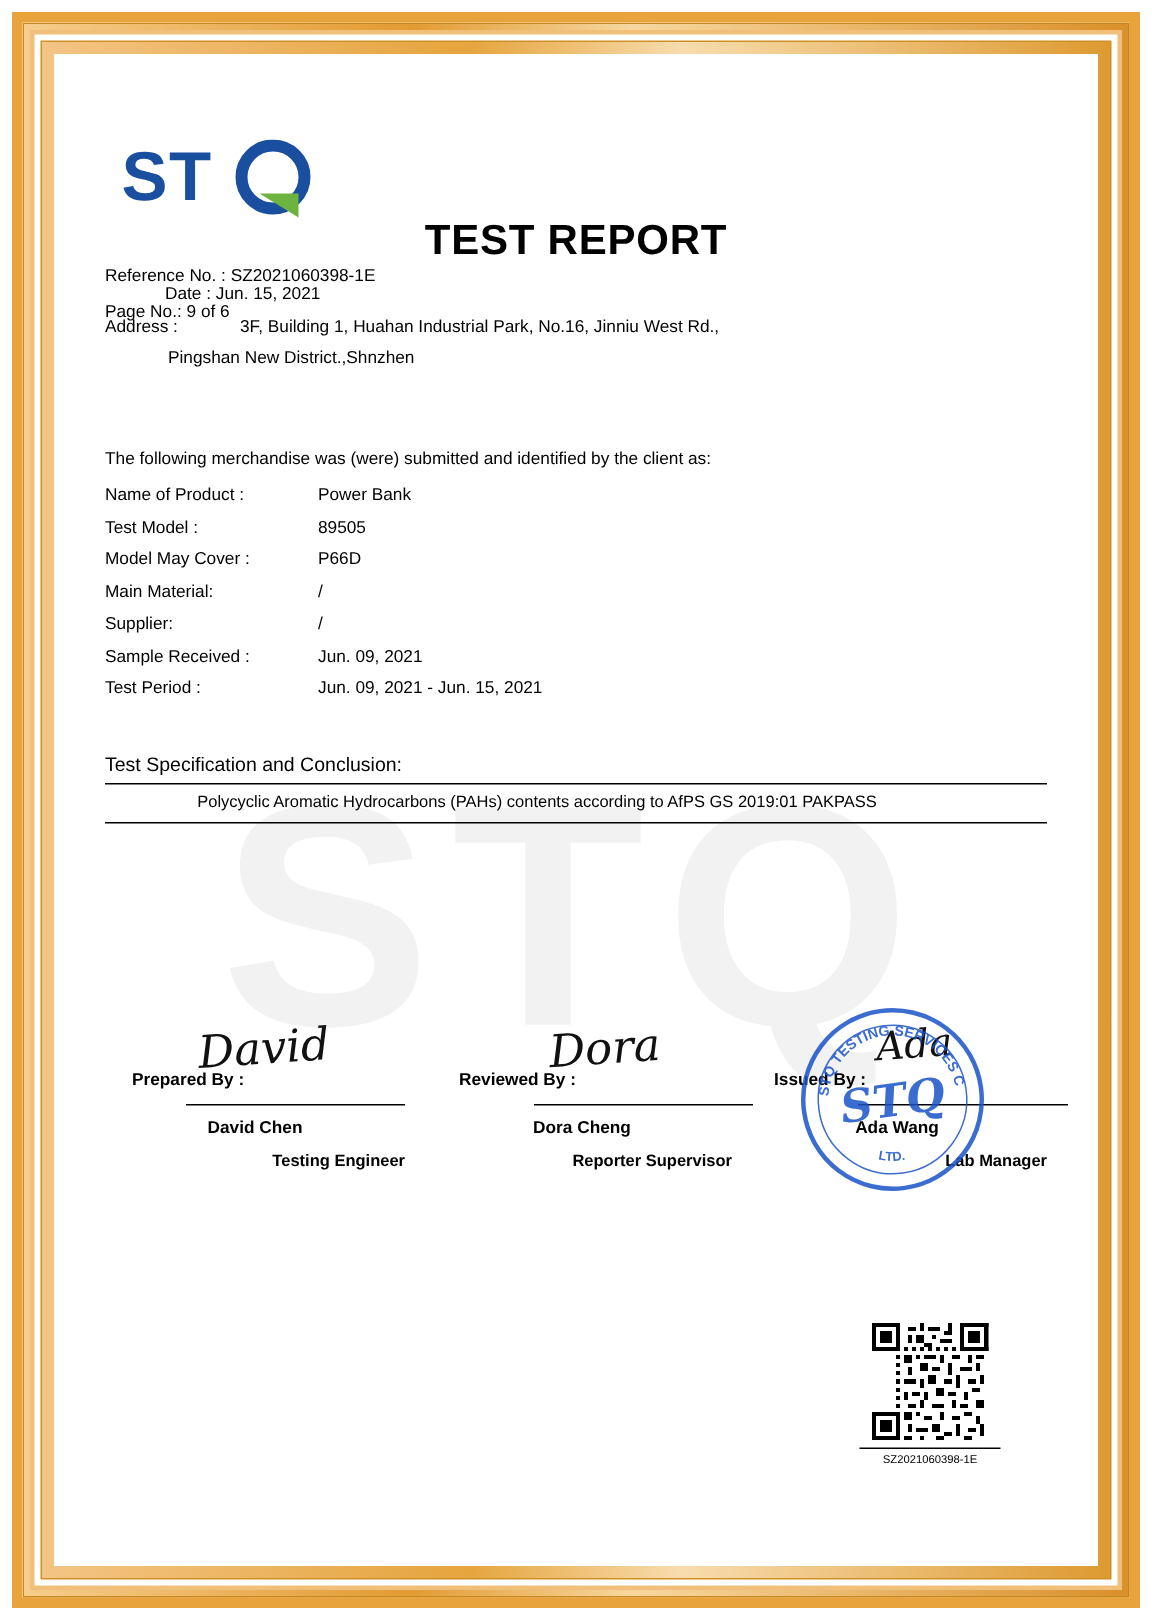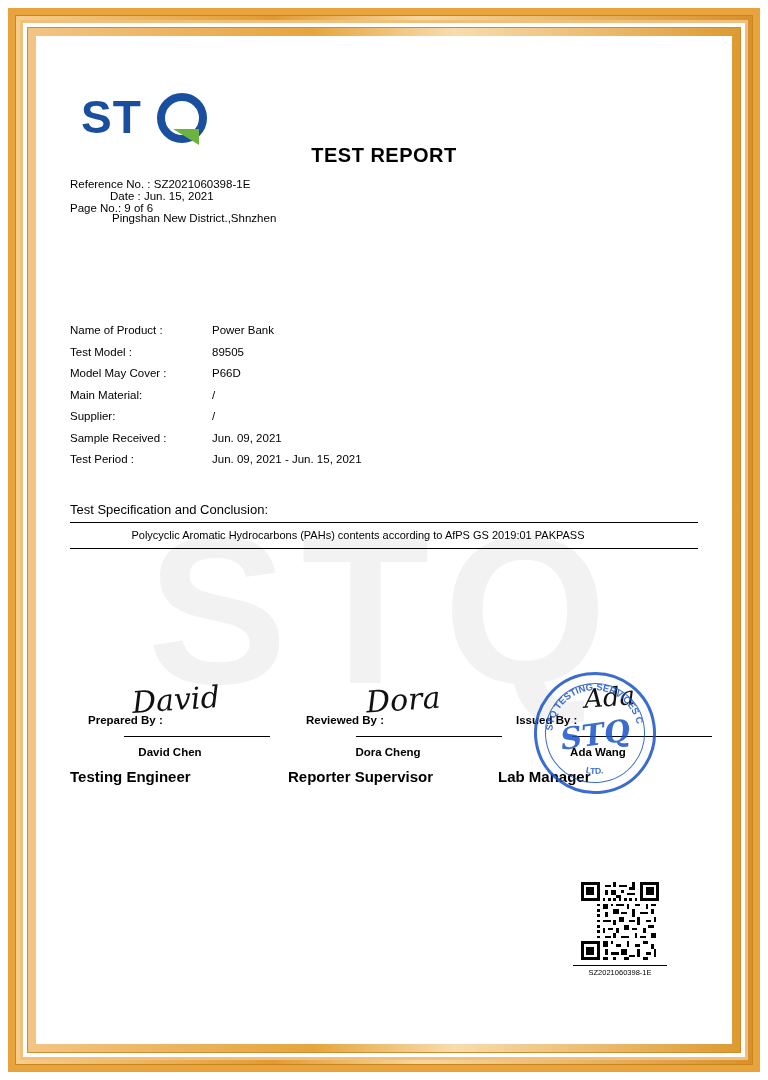--- a/index.html
+++ b/index.html
@@ -64,21 +64,21 @@
     position: absolute;
     left: 45px; top: 57px;
     width: 140px; height: 54px;
   }
   
   .report-title {
     position: absolute;
     left: 0; top: 108px;
     width: 696px;
     text-align: center;
-    font-size: 20px;
+    font-size: 28px;
     font-weight: bold;
     color: #000;
     letter-spacing: .5px;
   }
   .meta-row {
     position: absolute;
     left: 34px; top: 142px;
     width: 628px;
     font-size: 11.5px;
     color: #000;
@@ -157,22 +157,22 @@
     top: 80px;
     width: 100%;
     text-align: center;
     font-size: 11.5px;
     font-weight: bold;
   }
   .sig-role {
     position: absolute;
     top: 102px;
     width: 100%;
-    text-align: left;
-    font-size: 15px;
+    text-align: right;
+    font-size: 11px;
     font-weight: bold;
   }
   .handwriting {
     position: absolute;
     top: 16px;
     font-family: "DejaVu Serif", serif;
     font-style: italic;
     font-size: 30px;
     color: #111;
     transform: rotate(-4deg);
@@ -256,23 +256,28 @@
         <span>Date :</span>
         <span>Jun. 15, 2021</span>
       </div>
       <div class="right">
         <span>Page No.:</span>
         <span>9 of 6</span>
       </div>
     </div>
 
     <div class="kv block-client">
+      <div class="line">
+        <span class="label">Address :</span>
+        <span class="value">3F, Building 1, Huahan Industrial Park, No.16, Jinniu West Rd.,</span>
+      </div>
       <div class="addr2">Pingshan New District.,Shnzhen</div>
     </div>
 
+    <div class="intro">The following merchandise was (were) submitted and identified by the client as:</div>
 
     <div class="block-product">
       <div class="prow">
         <span class="label">Name of Product :</span>
         <span class="value">Power Bank</span>
       </div>
       <div class="prow">
         <span class="label">Test Model :</span>
         <span class="value">89505</span>
       </div>

